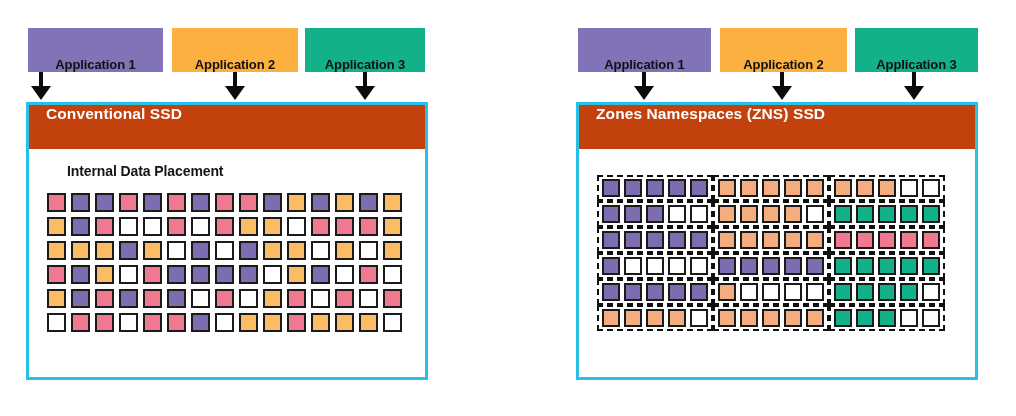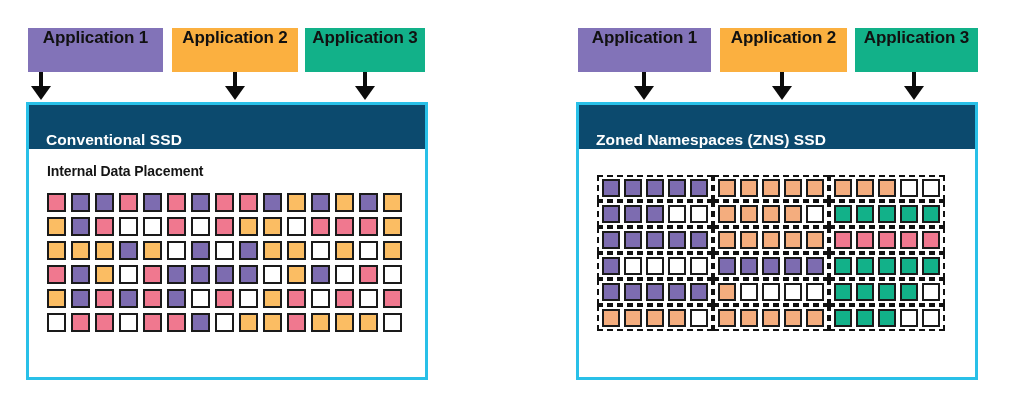--- a/index.html
+++ b/index.html
@@ -25,24 +25,24 @@
   .apps-row {
     position: absolute;
     top: 28px;
     height: 44px;
   }
   .app-box {
     position: absolute;
     top: 0;
     height: 44px;
     display: flex;
-    align-items: flex-start;
+    align-items: flex-end;
     justify-content: center;
     color: #111111;
-    font-size: 17px;
+    font-size: 13px;
     font-weight: bold;
     letter-spacing: -0.1px;
     white-space: nowrap;
   }
   .arrow-stem {
     position: absolute;
     width: 4px;
     background: #0b0b0b;
   }
   .arrow-head {
@@ -56,43 +56,44 @@
 
   
   .ssd-box {
     position: absolute;
     border: 3px solid #29c0e8;
     background: #ffffff;
     box-sizing: border-box;
   }
   .ssd-header {
     height: 44px;
-    background: #0c4a6e;
-    display: flex;
-    align-items: flex-end;
+    background: #c2410c;
+    display: flex;
+    align-items: flex-start;
     padding-left: 17px;
     box-sizing: border-box;
   }
   .ssd-header-text {
     color: #ffffff;
     font-size: 15.5px;
     font-weight: bold;
     letter-spacing: 0.1px;
     white-space: nowrap;
   }
   .ssd-body {
     padding: 14px 0 0 18px;
     box-sizing: border-box;
   }
   .ssd-subtitle {
     color: #141414;
     font-size: 14px;
     font-weight: bold;
     letter-spacing: -0.1px;
     white-space: nowrap;
+    margin-left: 20px;
   }
 
   
   .grid-plain {
     margin-top: 14px;
     display: flex;
     flex-direction: column;
     gap: 5px;
   }
   .grid-row {
@@ -292,21 +293,21 @@
     <div class="arrow-stem" style="left:272px;top:72px;height:16px;"></div>
     <div class="arrow-head" style="left:264px;top:86px;"></div>
   </div>
   <div>
     <div class="arrow-stem" style="left:404px;top:72px;height:16px;"></div>
     <div class="arrow-head" style="left:396px;top:86px;"></div>
   </div>
 
   <div class="ssd-box" style="left:68px;top:102px;width:402px;height:278px;">
     <div class="ssd-header">
-      <span class="ssd-header-text">Zoned Namespaces (ZNS) SSD</span>
+      <span class="ssd-header-text">Zones Namespaces (ZNS) SSD</span>
     </div>
     <div class="ssd-body">
       <div class="grid-zoned" id="right-grid">
           <div class="zrow">
             <div class="zone-cell">
               <div class="cell" style="background: rgb(125, 108, 176);"></div>
               <div class="cell" style="background: rgb(125, 108, 176);"></div>
               <div class="cell" style="background: rgb(125, 108, 176);"></div>
               <div class="cell" style="background: rgb(125, 108, 176);"></div>
               <div class="cell" style="background: rgb(125, 108, 176);"></div>

